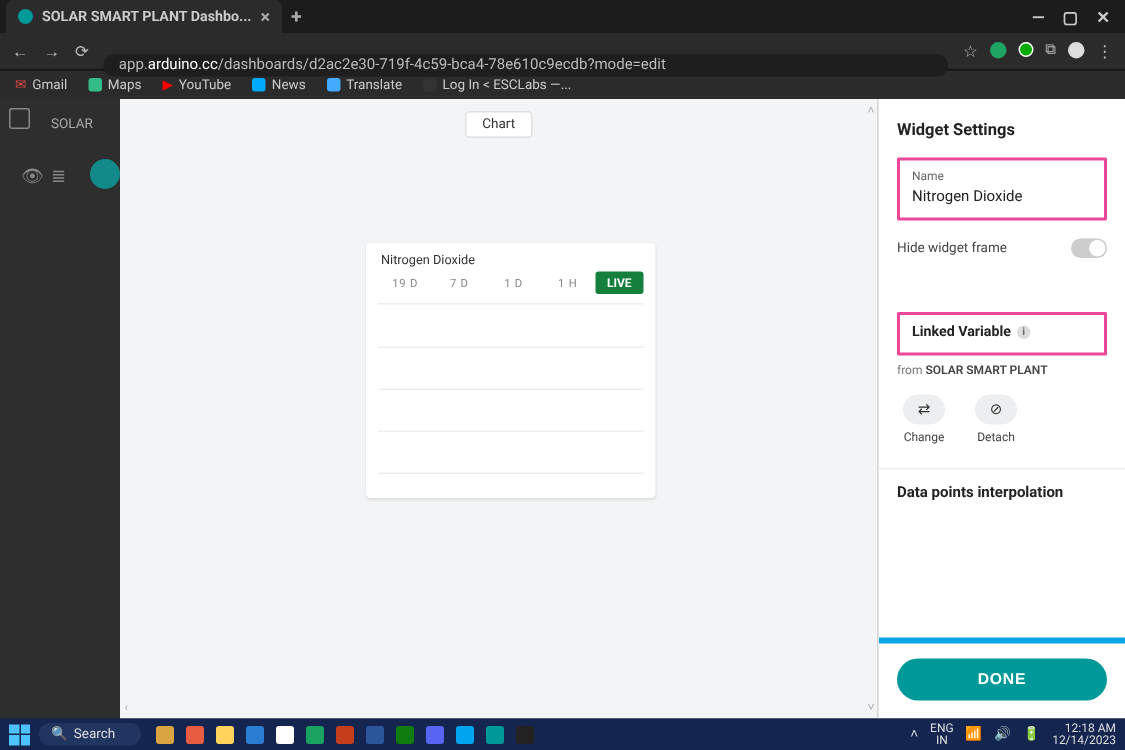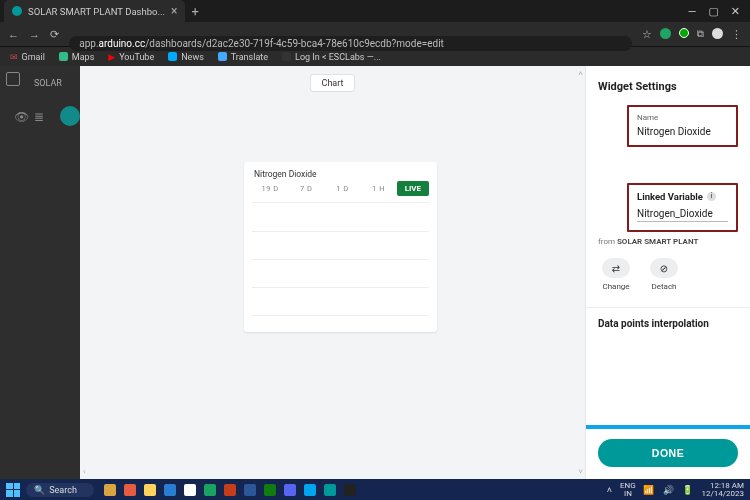--- a/index.html
+++ b/index.html
@@ -6,21 +6,21 @@
   body {
     width: 750px; height: 500px;
     font-family: -apple-system, BlinkMacSystemFont, "Segoe UI", Roboto, Arial, sans-serif;
     background: #1c1c1c;
     overflow: hidden;
     font-size: 12px;
     position: relative;
   }
 
   
-  .titlebar { height: 22px; background: #1c1c1c; display: flex; align-items: center; color: #ccc; font-size: 9.5px; }
+  .titlebar { height: 22px; background: #1c1c1c; display: flex; align-items: center; color: #ccc; font-size: 9.5px; font-weight: bold; }
   .tab { display: flex; align-items: center; gap: 6px; background: #2b2b2b; height: 22px; padding: 0 8px; border-radius: 5px 5px 0 0; margin-left: 4px; }
   .tab .favicon { width: 10px; height: 10px; border-radius: 50%; background: #009999; }
   .tab .close { font-size: 12px; color: #aaa; }
   .add-tab { margin-left: 6px; color: #aaa; font-size: 13px; }
   .wincontrols { margin-left: auto; display: flex; gap: 12px; padding-right: 10px; color: #ccc; }
   .wincontrols span { font-size: 11px; }
 
   .addrbar { height: 24px; background: #2b2b2b; display: flex; align-items: center; gap: 10px; padding: 0 8px; color: #bbb; font-size: 11px; }
   .addrbar .nav-btn { color: #bbb; }
   .url-field { flex: 1; background: #1e1e1e; border-radius: 12px; padding: 2px 10px; color: #bbb; font-size: 10px; white-space: nowrap; overflow: hidden; margin-top: 19px; }
@@ -53,21 +53,21 @@
   .chart-grid { position: relative; height: 118px; margin: 0 8px 8px; border-top: 1px solid #eee; }
   .chart-grid .gline { position: absolute; left:0; right:0; height:1px; background:#eee; }
   .scroll-hint-top { position: absolute; right: 2px; top: 3px; font-size: 8px; color: #aaa; }
   .scroll-hint-bot { position: absolute; right: 2px; bottom: 3px; font-size: 8px; color: #aaa; }
   .scroll-hint-left { position: absolute; left: 3px; bottom: 3px; font-size: 8px; color: #aaa; }
 
   
   .settings { position: absolute; right: 0; top: 0; bottom: 0; width: 165px; background: #fff; border-left: 1px solid #e5e5e5; display: flex; flex-direction: column; }
   .settings-scroll { flex: 1; overflow: hidden; padding: 14px 12px 6px; }
   .settings-title { font-weight: 700; font-size: 11px; color: #222; margin-bottom: 12px; }
-  .field-box { border: 2px solid #7f1d1d; padding: 6px 8px 8px; border-radius: 1px; margin-left: 29px; }
+  .field-box { border: 2px solid #ec4899; padding: 6px 8px 8px; border-radius: 1px; }
   .field-label { font-size: 8px; color: #666; margin-bottom: 4px; }
   .field-input { font-size: 10px; color: #222; }
   .underline { border-bottom: 1px solid #bbb; padding-bottom: 2px; margin-top: 6px; }
   .row-toggle { display: flex; align-items: center; justify-content: space-between; margin-top: 12px; font-size: 9px; color: #444; }
   .toggle { width: 24px; height: 13px; background: #ccc; border-radius: 7px; position: relative; }
   .toggle::after { content:""; position:absolute; right:1px; top:1px; width:11px; height:11px; background:#fff; border-radius:50%; }
   .section-gap { height: 36px; }
   .sub-label { font-size: 9.5px; font-weight: 700; color: #222; display:flex; align-items:center; gap:4px; }
   .info-dot { display:inline-block; width:9px; height:9px; border-radius:50%; background:#ddd; font-size:7px; text-align:center; line-height:9px; color:#666; }
   .from-text { font-size: 8px; color: #777; margin-top: 5px; }
@@ -189,29 +189,32 @@
 
   <div class="settings">
     <div class="settings-scroll">
       <div class="settings-title">Widget Settings</div>
 
       <div class="field-box">
         <div class="field-label">Name</div>
         <div class="field-input">Nitrogen Dioxide</div>
       </div>
 
+      <div class="row-toggle">
+        <span>Hide widget frame</span>
+        <span class="toggle"></span>
+      </div>
 
       <div class="section-gap"></div>
 
       <div class="field-box">
         <div class="sub-label">
           <span>Linked Variable</span>
           <span class="info-dot">i</span>
         </div>
-        <div class="field-input underline">Nitrogen_Dioxide</div>
       </div>
       <div class="from-text">
         <span>from </span><b>SOLAR SMART PLANT</b>
       </div>
 
       <div class="action-pills">
         <div class="pill">
           <div class="circle">⇄</div>
           <div class="plabel">Change</div>
         </div>

